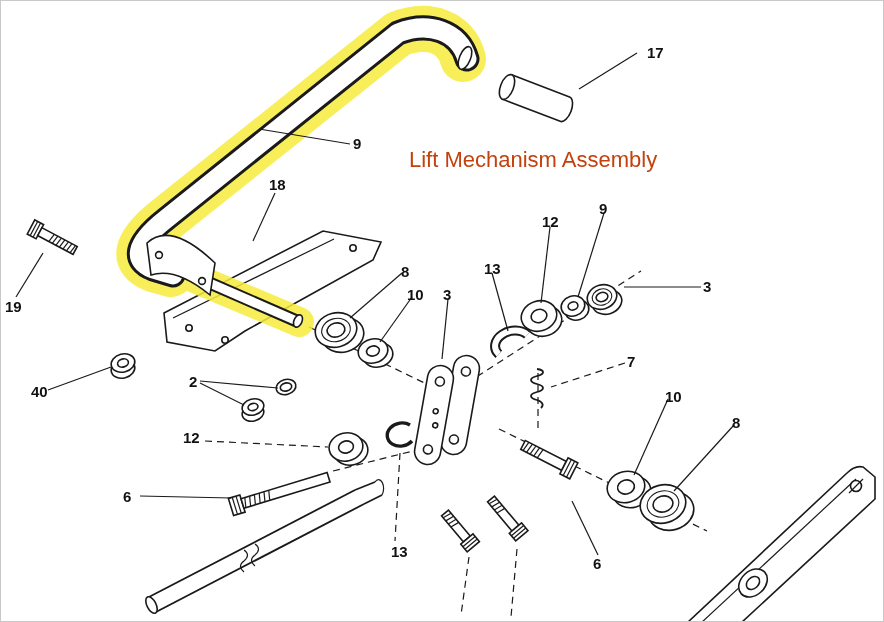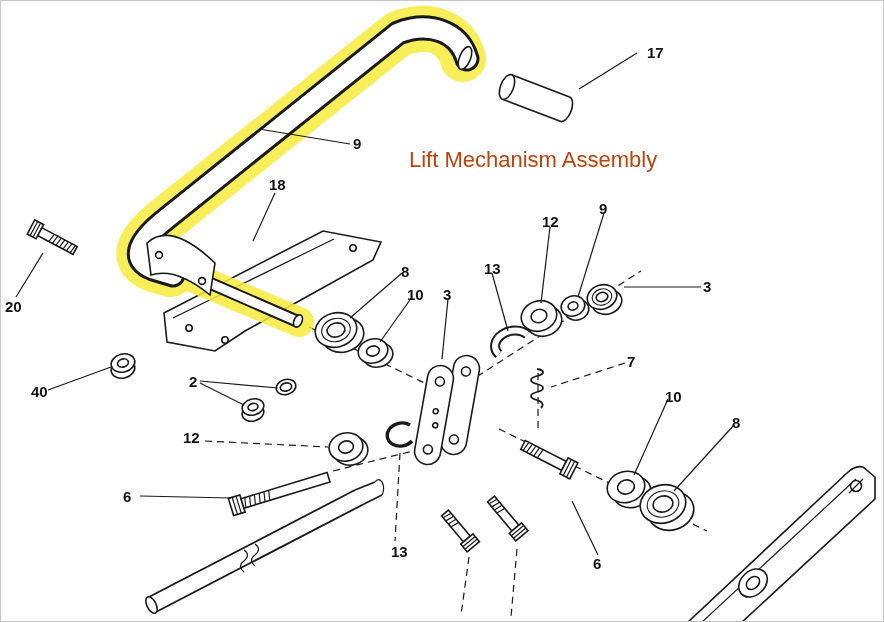--- a/index.html
+++ b/index.html
@@ -267,21 +267,21 @@
     <path d="M 733 424 L 673 490"></path>
     <path d="M 597 554 L 571 500"></path>
   </g>
 </svg>
 
 <div class="title">Lift Mechanism Assembly</div>
 
 <div class="lbl" style="left:646px;top:43px">17</div>
 <div class="lbl" style="left:352px;top:134px">9</div>
 <div class="lbl" style="left:268px;top:175px">18</div>
-<div class="lbl" style="left:4px;top:297px">20</div>
+<div class="lbl" style="left:4px;top:297px">19</div>
 <div class="lbl" style="left:30px;top:382px">40</div>
 <div class="lbl" style="left:188px;top:372px">2</div>
 <div class="lbl" style="left:182px;top:428px">12</div>
 <div class="lbl" style="left:122px;top:487px">6</div>
 <div class="lbl" style="left:400px;top:262px">8</div>
 <div class="lbl" style="left:406px;top:285px">10</div>
 <div class="lbl" style="left:442px;top:285px">3</div>
 <div class="lbl" style="left:483px;top:259px">13</div>
 <div class="lbl" style="left:541px;top:212px">12</div>
 <div class="lbl" style="left:598px;top:199px">9</div>

